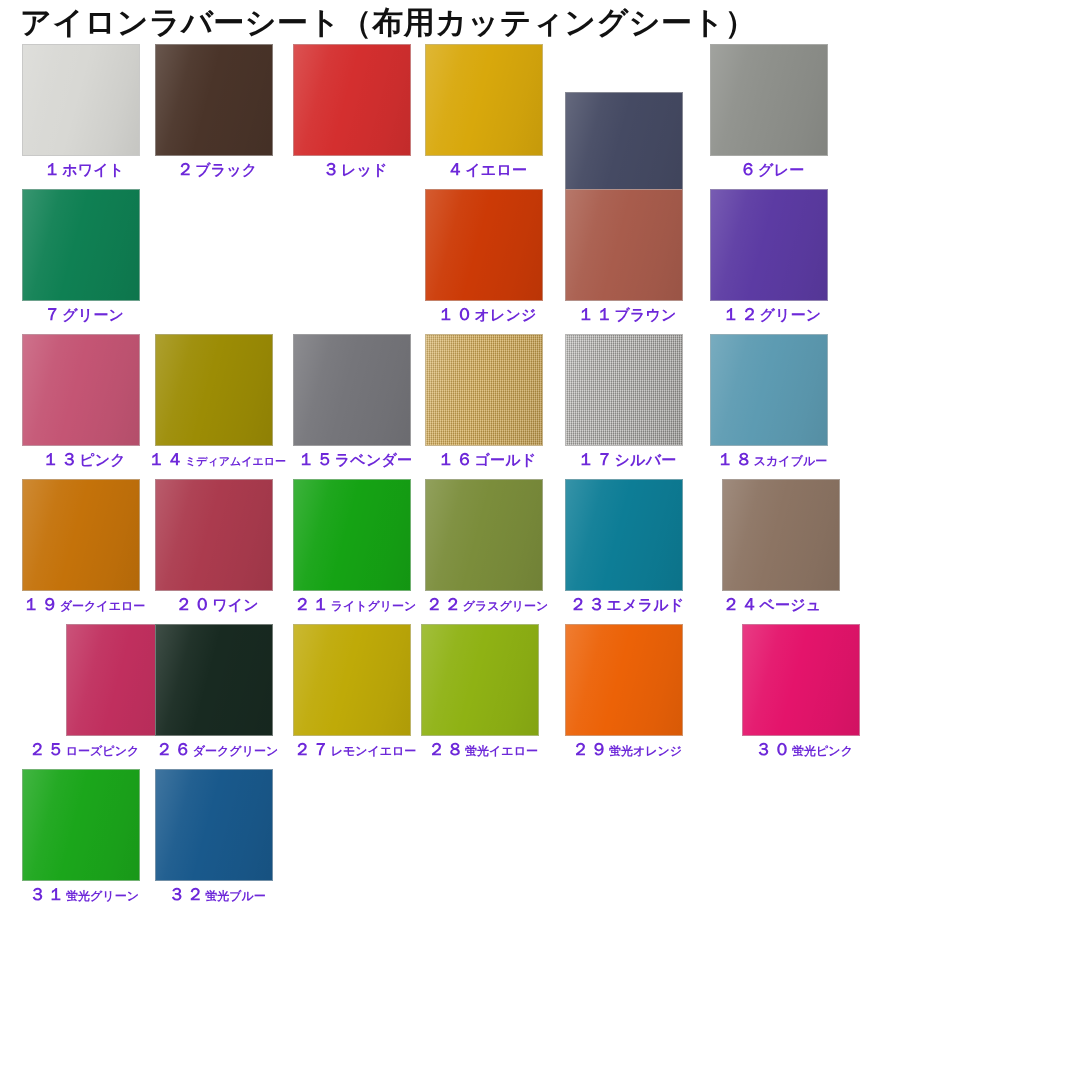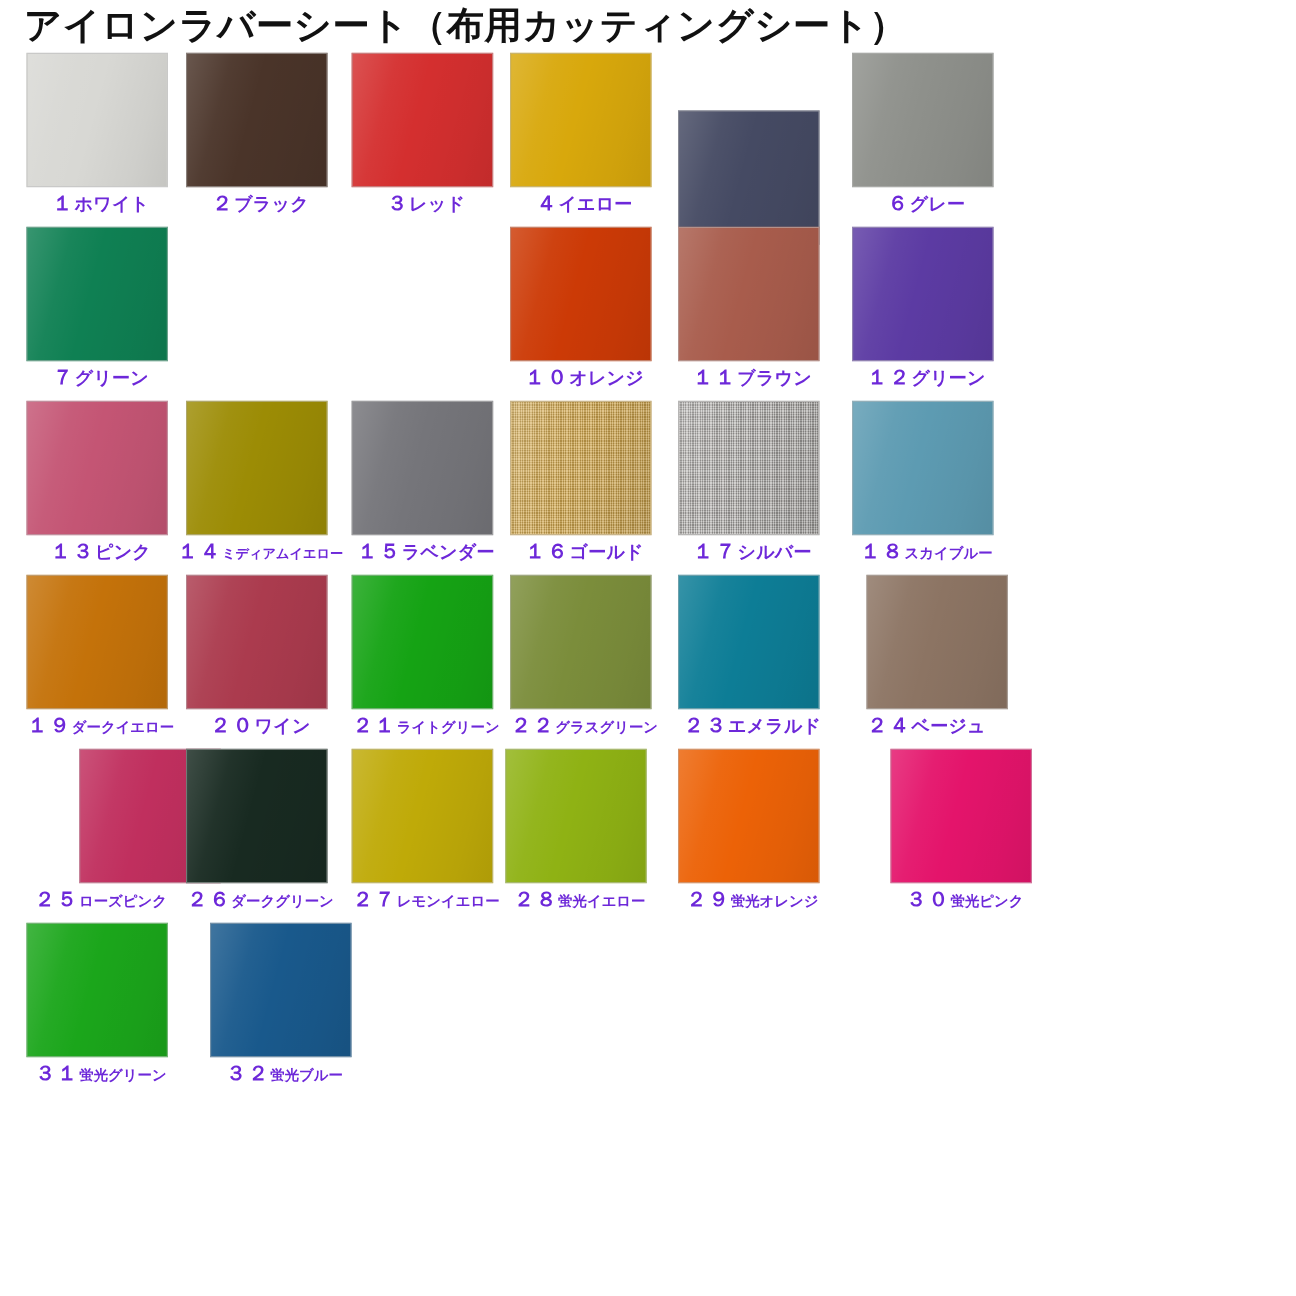--- a/index.html
+++ b/index.html
@@ -285,21 +285,21 @@
           <div class="caption"><span class="cap-num">３０</span><span class="cap-name sm">蛍光ピンク</span></div>
         </div>
       </div>
       <div class="swatch-row">
         <div class="cell" style="left: 22px;">
           <div class="chip" style="background: rgb(27, 166, 27);">
             <div class="sheen"></div>
           </div>
           <div class="caption"><span class="cap-num">３１</span><span class="cap-name sm">蛍光グリーン</span></div>
         </div>
-        <div class="cell" style="left: 155px; margin-left: 20px;">
+        <div class="cell" style="left: 155px;">
           <div class="chip" style="background: rgb(25, 89, 140);">
             <div class="sheen"></div>
           </div>
           <div class="caption"><span class="cap-num">３２</span><span class="cap-name sm">蛍光ブルー</span></div>
         </div>
       </div>
     </div>
 
 </div>
 

